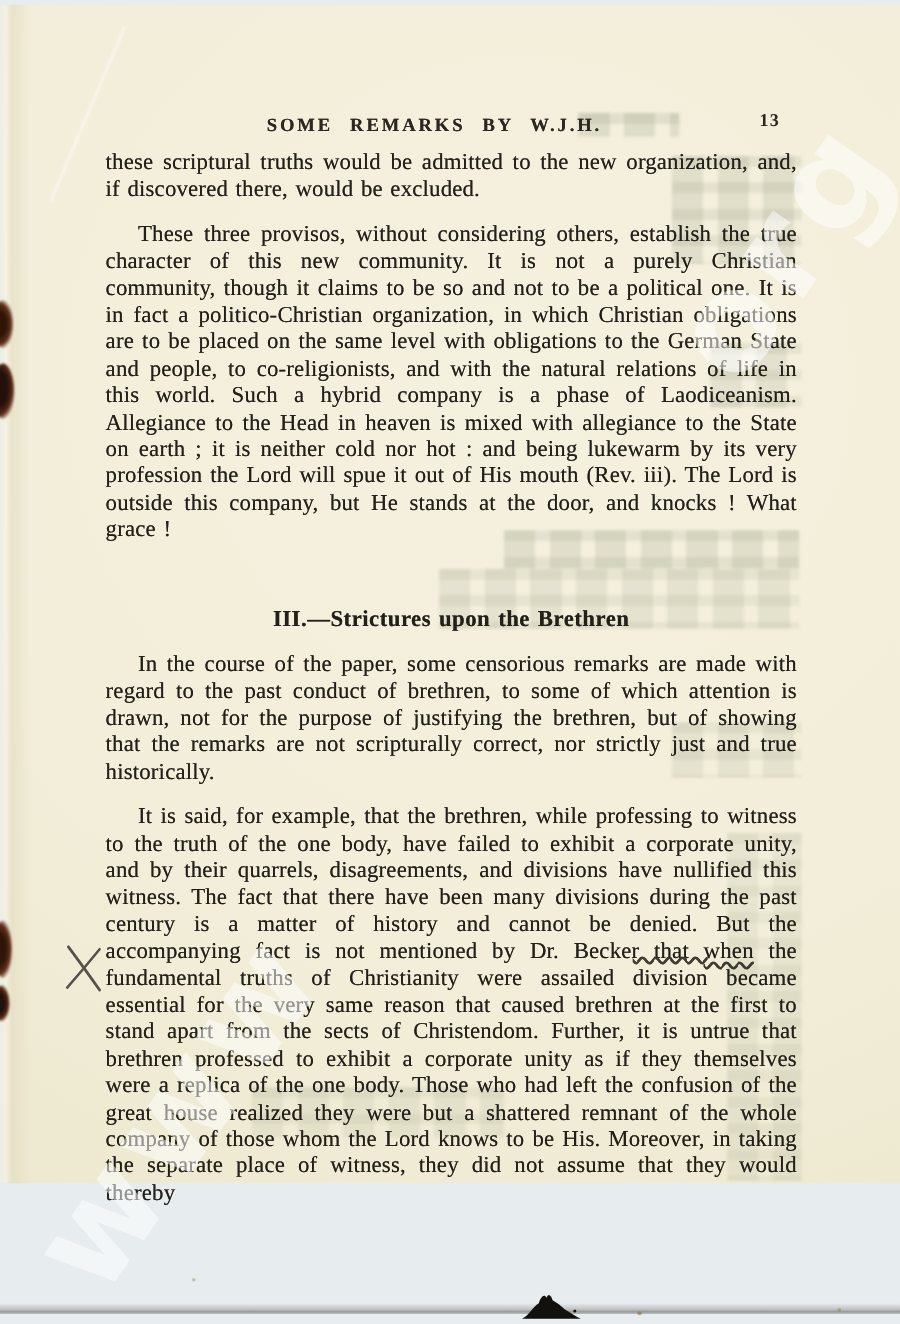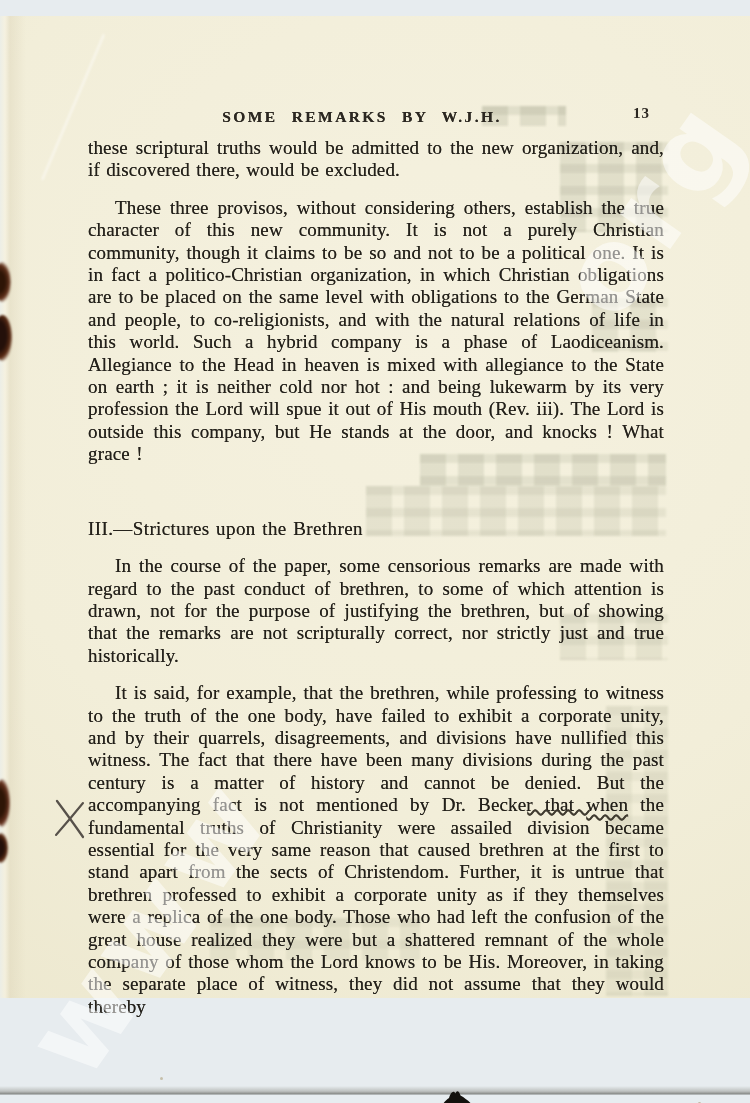--- a/index.html
+++ b/index.html
@@ -3,21 +3,21 @@
 <meta charset="utf-8">
 <style>
   * { margin:0; padding:0; box-sizing:border-box; }
   html,body { width:750px; height:1103px; }
   body {
     position:relative; overflow:hidden;
     background:#e7ecef;
     font-family:"Liberation Serif", serif;
   }
   .page {
-    position:absolute; left:0; top:16px; width:750px; height:982px;
+    position:absolute; left:0; top:4px; width:750px; height:982px;
     background:
       linear-gradient(90deg, rgba(235,238,233,0.85) 0px, rgba(247,243,228,0.65) 5px,
                       rgba(221,213,186,0.45) 10px, rgba(242,238,217,0) 26px),
       radial-gradient(ellipse 120% 90% at 58% 32%, #f5f1df 0%, #f2eed9 55%, #ece7cd 100%);
   }
   .page-edge-shadow {
     position:absolute; left:0; top:1086px; width:750px; height:8px;
     background:linear-gradient(180deg, rgba(0,0,0,0) 0%, rgba(95,95,82,0.30) 65%, rgba(55,55,48,0.55) 100%);
   }
   .scan-strip {
@@ -46,21 +46,21 @@
     position:absolute; left:88px; top:121px; width:576px; z-index:2;
     font-size:19px; line-height:22.4px; color:#23201a;
     text-align:justify; letter-spacing:0.15px; word-spacing:1.4px;
     text-shadow:0 0 0.35px rgba(35,32,26,0.75);
   }
   .text-col p { margin:0; }
   .text-col p.indent { text-indent:27px; }
   .text-col p + p { margin-top:15px; }
   .section-heading {
     margin-top:52px; margin-bottom:15px;
-    font-size:19px; font-weight:normal; letter-spacing:0.4px;
+    font-size:19px; font-weight:bold; text-align:center; letter-spacing:0.4px;
     color:#23201a;
   }
   .italic { }
   .pen-underline {
     text-decoration:underline; text-decoration-style:wavy;
     text-decoration-color:rgba(62,56,46,0.9); text-decoration-thickness:1.6px;
     text-underline-offset:3px;
   }
   .pen-overline {
     text-decoration:overline; text-decoration-style:wavy;

